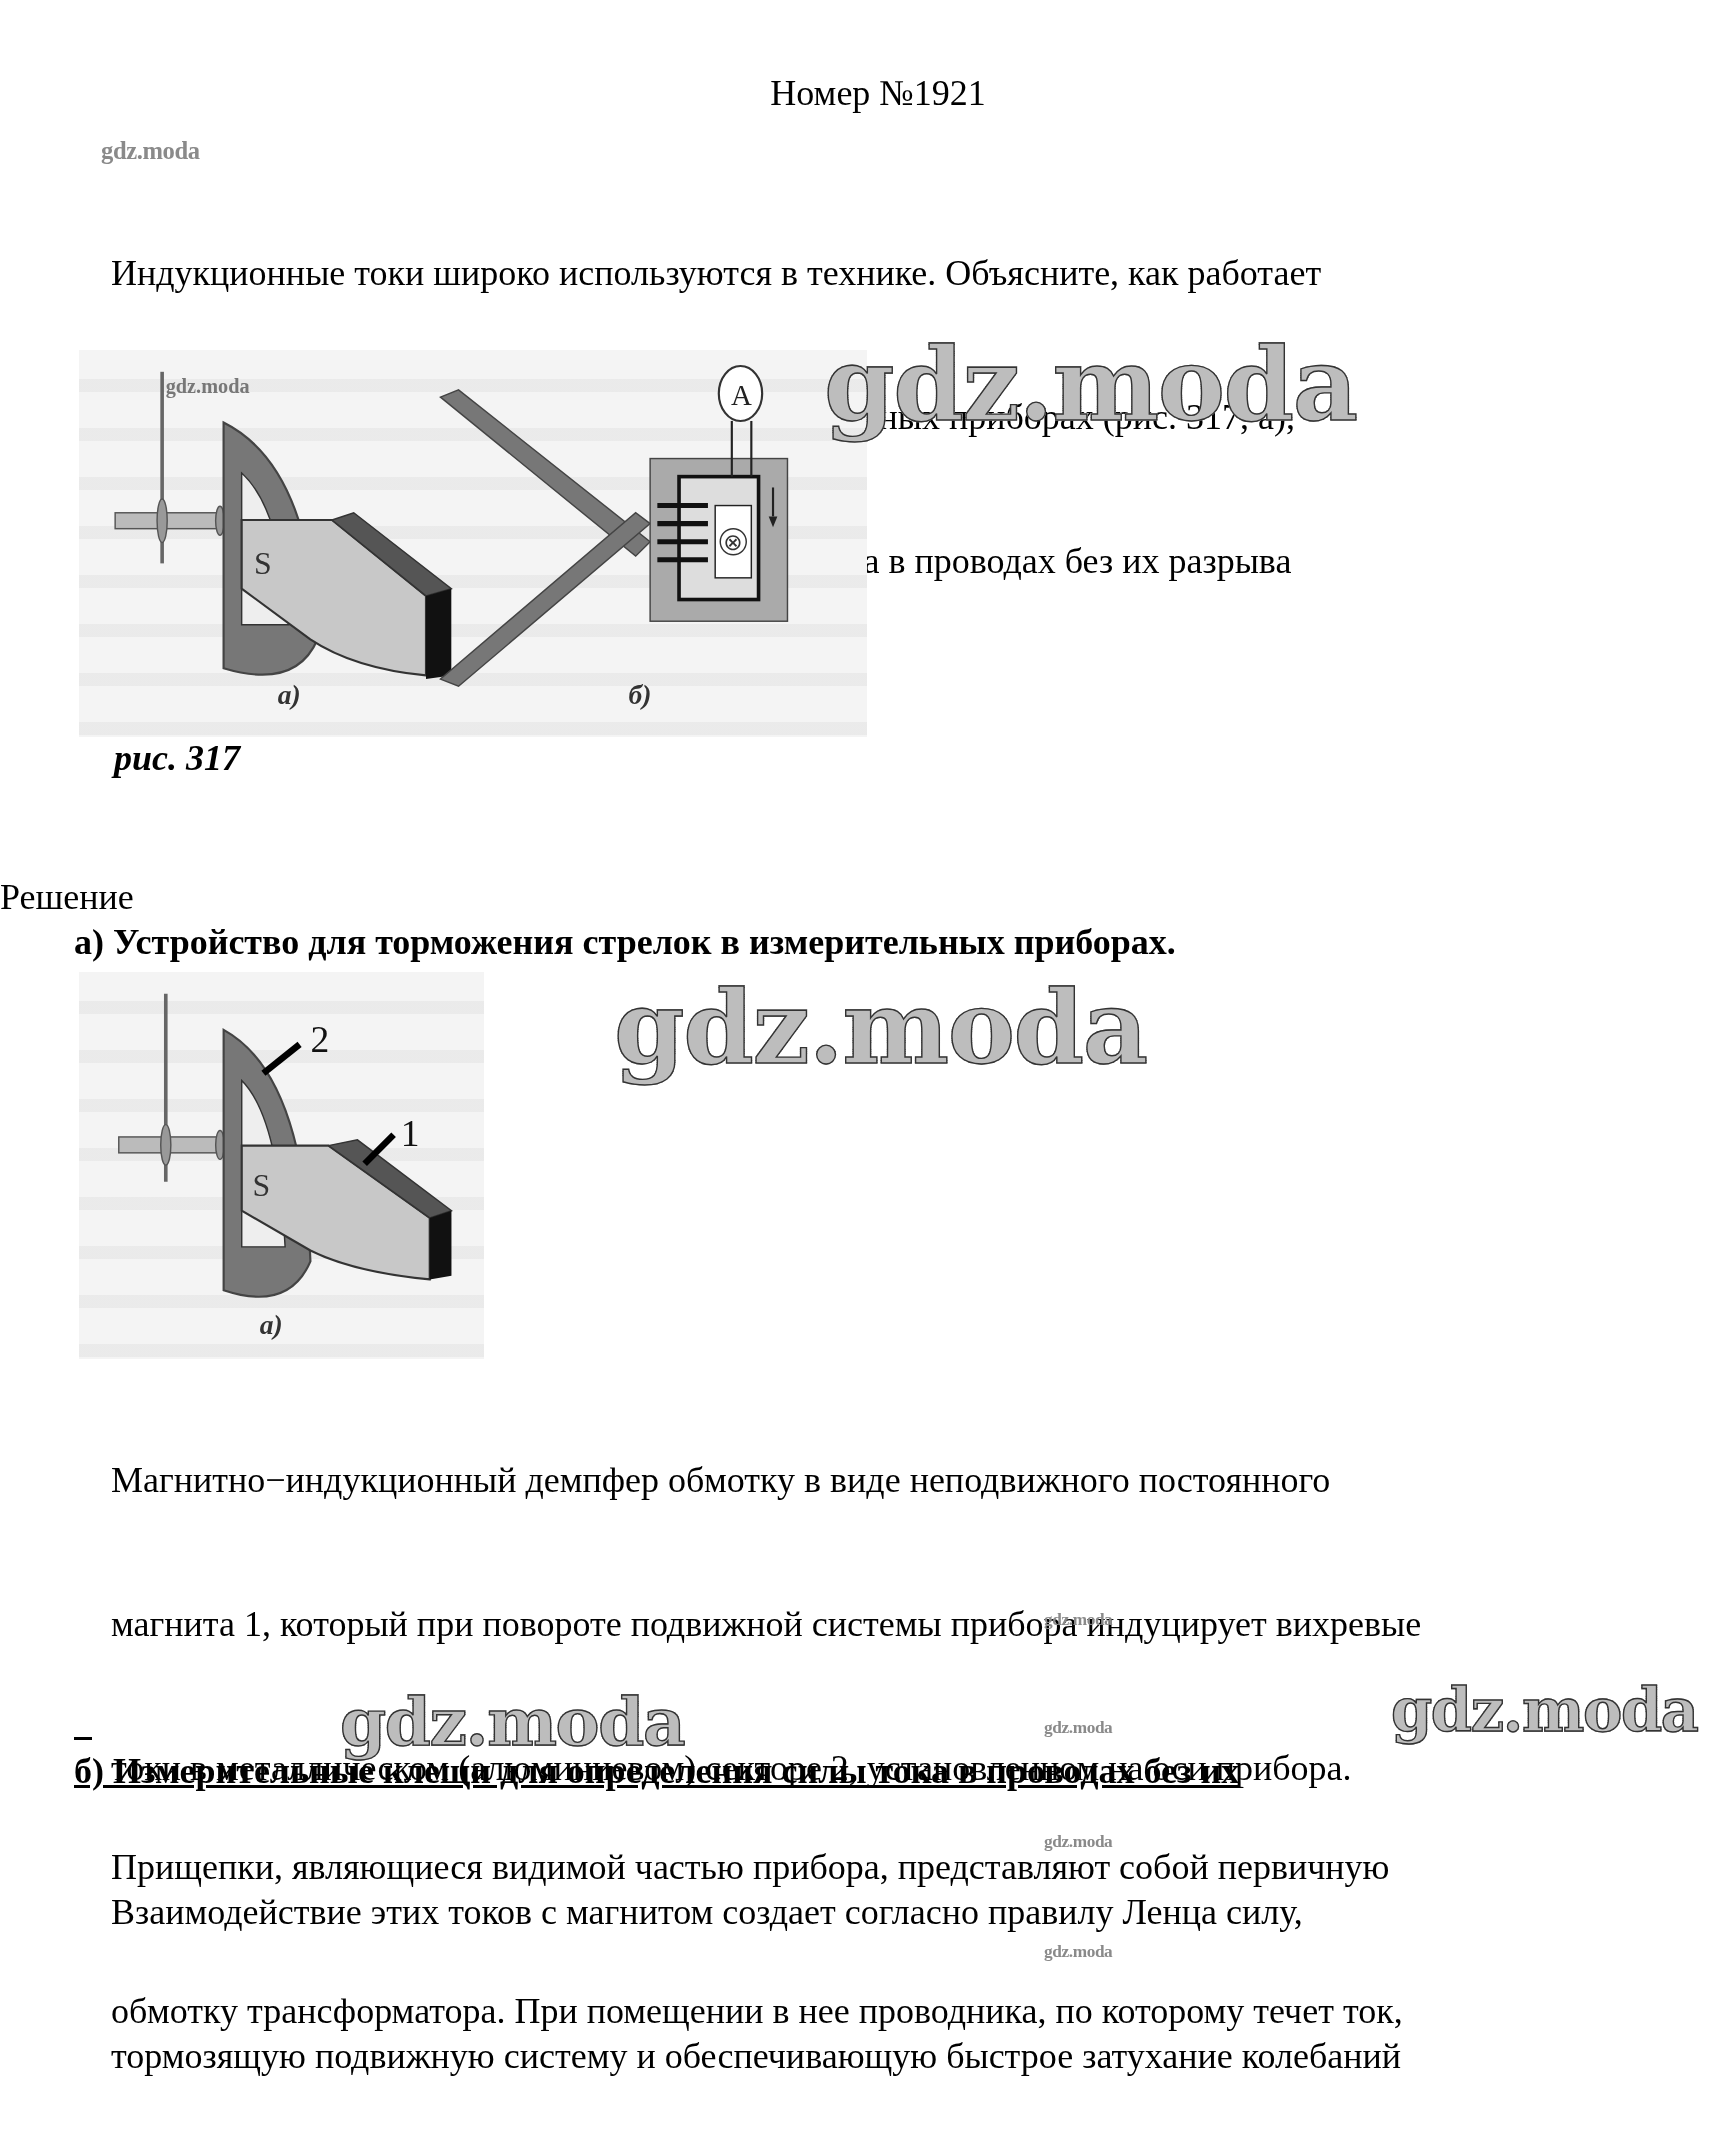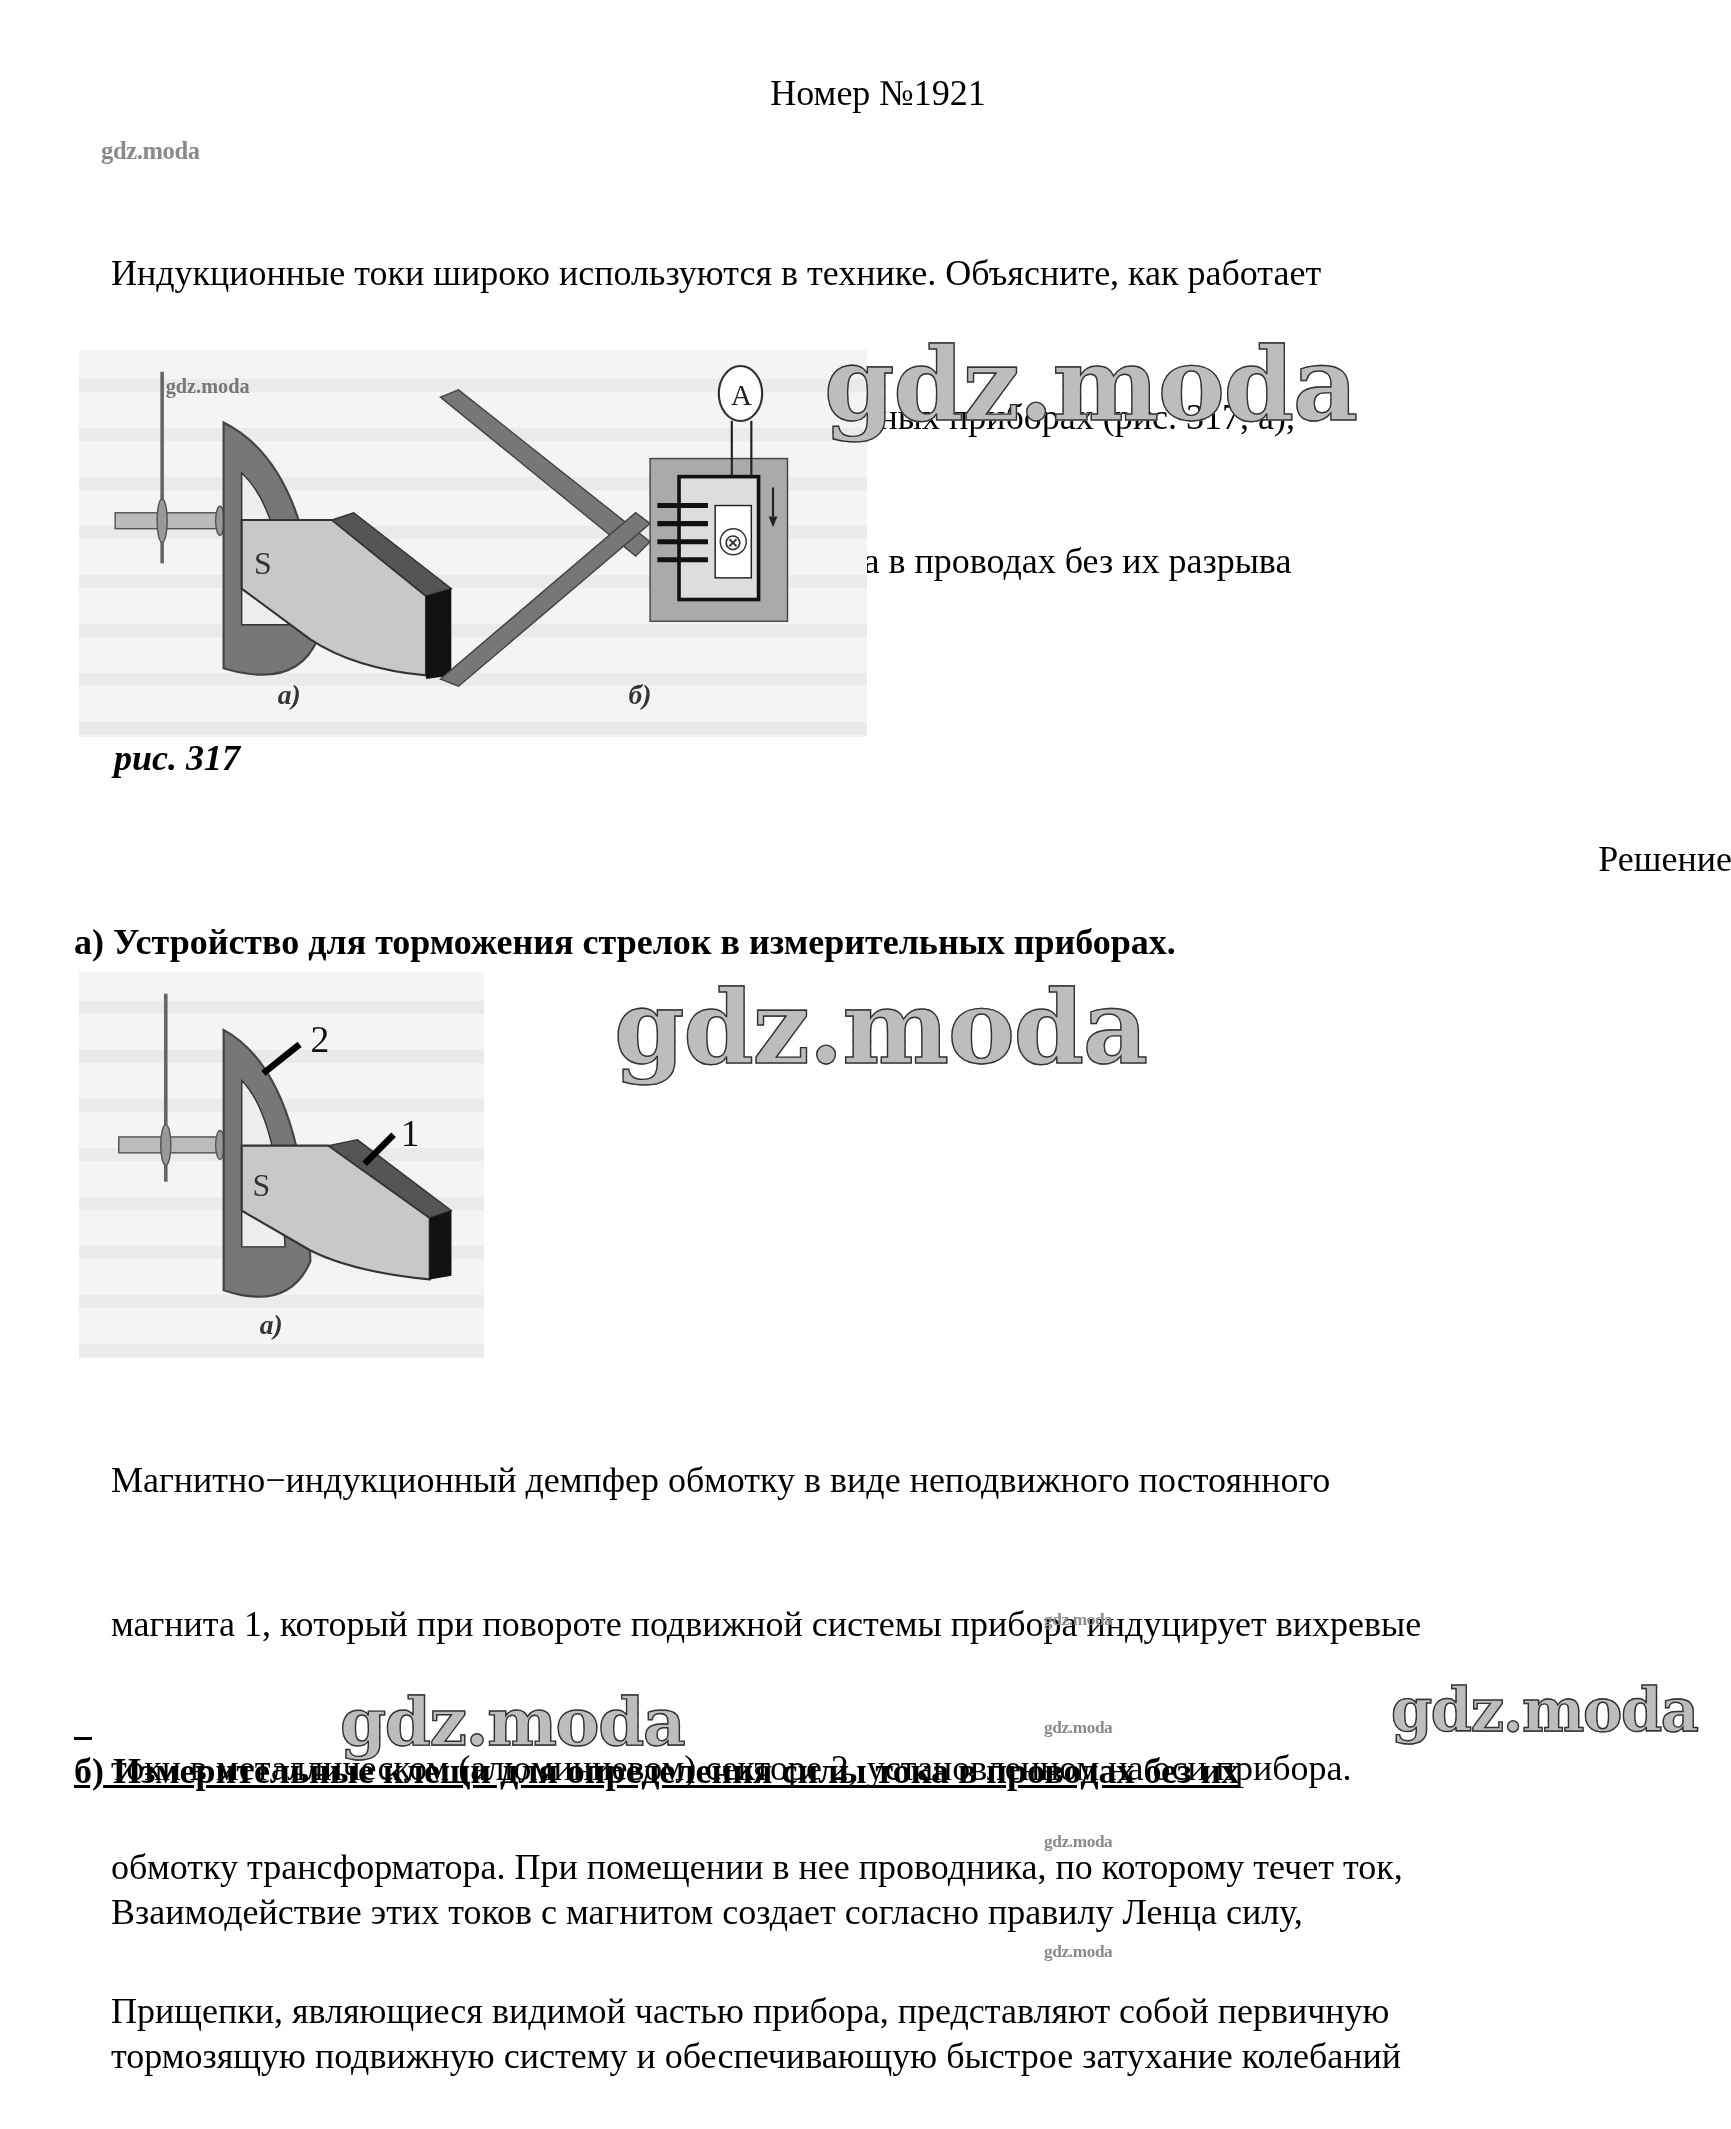--- a/index.html
+++ b/index.html
@@ -3,21 +3,21 @@
 <meta charset="utf-8">
 <style>
   html, body { margin: 0; padding: 0; background: #ffffff; }
   body { width: 1732px; height: 2129px; position: relative; overflow: hidden;
          font-family: "Liberation Serif", "DejaVu Serif", serif; color: #000; }
   .abs { position: absolute; }
   .title { left: 0; width: 1732px; top: 72px; text-align: center; font-size: 36px; line-height: 43px; padding-left: 12px; }
   .para { left: 74px; font-size: 36px; line-height: 48px; white-space: pre; }
   .para div { height: 48px; margin-left: 37px; }
   .caption { left: 74px; top: 737px; font-size: 36px; font-weight: bold; font-style: italic; line-height: 43px; margin-left: 40px; }
-  .section-title { left: 0; width: 1732px; top: 838px; text-align: right; font-size: 36px; line-height: 43px; }
+  .section-title { left: 0; width: 1732px; top: 876px; text-align: left; font-size: 36px; line-height: 43px; }
   .heading { left: 74px; font-size: 36px; font-weight: bold; line-height: 48px; white-space: pre; }
   .wm-small { font-family: "Liberation Serif", serif; color: #8a8a8a; font-weight: bold; letter-spacing: -0.4px; }
   .wm-big { font-family: "DejaVu Serif", serif; font-weight: bold; color: #bdbdbd;
             -webkit-text-stroke: 1.4px #333; letter-spacing: -1.4px;
             background: repeating-linear-gradient(0deg, #555 0 0.7px, #ddd 0.7px 2.2px);
             -webkit-background-clip: text; background-clip: text; }
   .fig { background: #f4f4f4; overflow: hidden; }
   .fig .bgtext { position: absolute; left: 0; top: 0; width: 100%; height: 100%;
                  background: repeating-linear-gradient(180deg, transparent 0 29px, rgba(0,0,0,0.04) 29px 42px, transparent 42px 49px); }
   svg text { font-family: "Liberation Serif", serif; }
@@ -124,22 +124,22 @@
 
 <div class="abs heading" style="top:1651px;text-decoration:underline;">
   <div>б) Измерительные клещи для определения силы тока в проводах без их</div>
 </div>
 
 <div class="abs wm-big" style="left:340px; top:1683px; font-size:66px;">gdz.moda</div>
 <div class="abs wm-small" style="left:1044px; top:1718px; font-size:17.3px;">gdz.moda</div>
 <div class="abs wm-big" style="left:1391px; top:1676px; font-size:59px;">gdz.moda</div>
 
 <div class="abs para" style="top:1747px;">
+  <div>Прищепки, являющиеся видимой частью прибора, представляют собой первичную</div>
   <div>обмотку трансформатора. При помещении в нее проводника, по которому течет ток,</div>
-  <div>Прищепки, являющиеся видимой частью прибора, представляют собой первичную</div>
   
   
   
 </div>
 
 <div class="abs wm-small" style="left:1044px; top:1832px; font-size:17.3px;">gdz.moda</div>
 <div class="abs wm-small" style="left:1044px; top:1942px; font-size:17.3px;">gdz.moda</div>
 
 
 </body></html>

